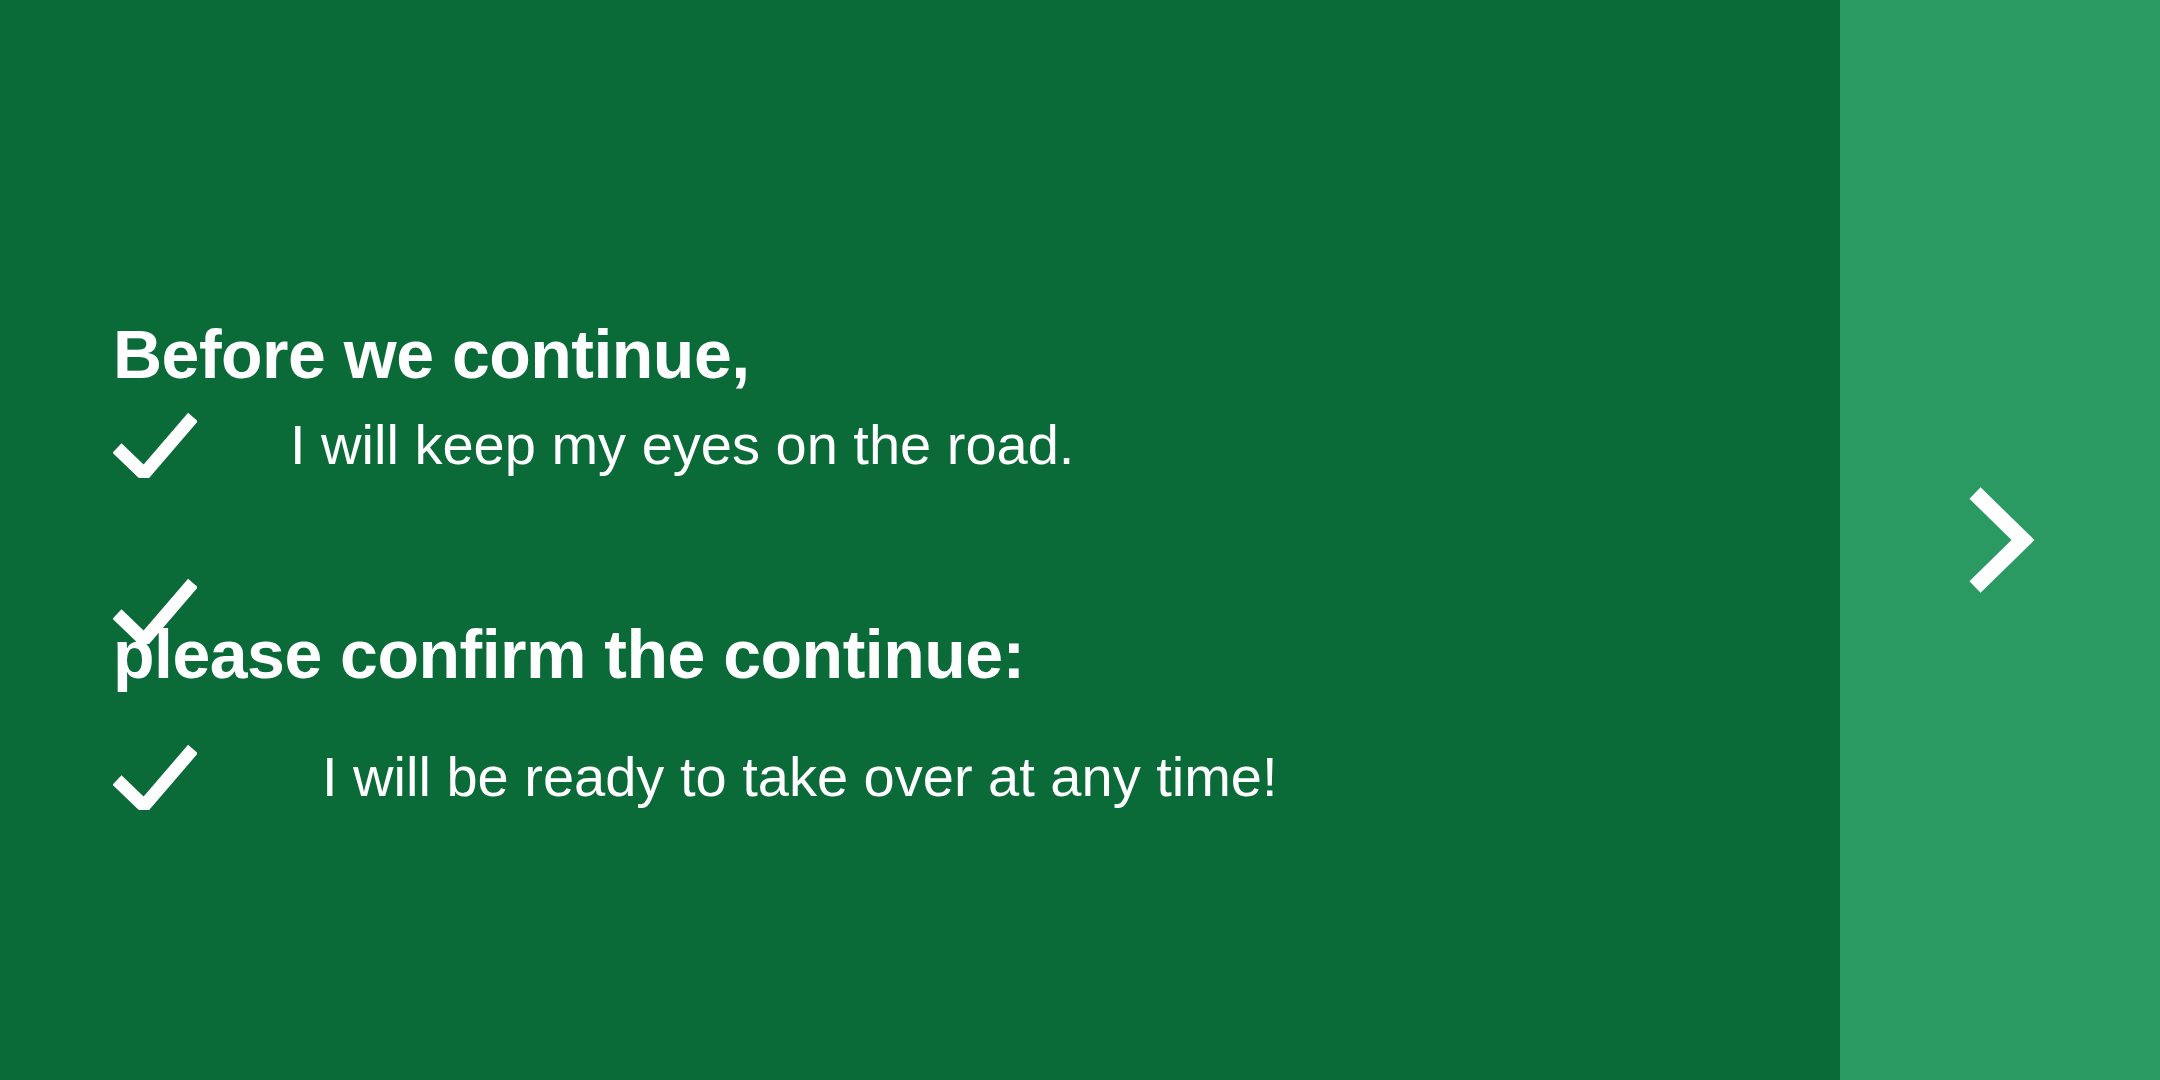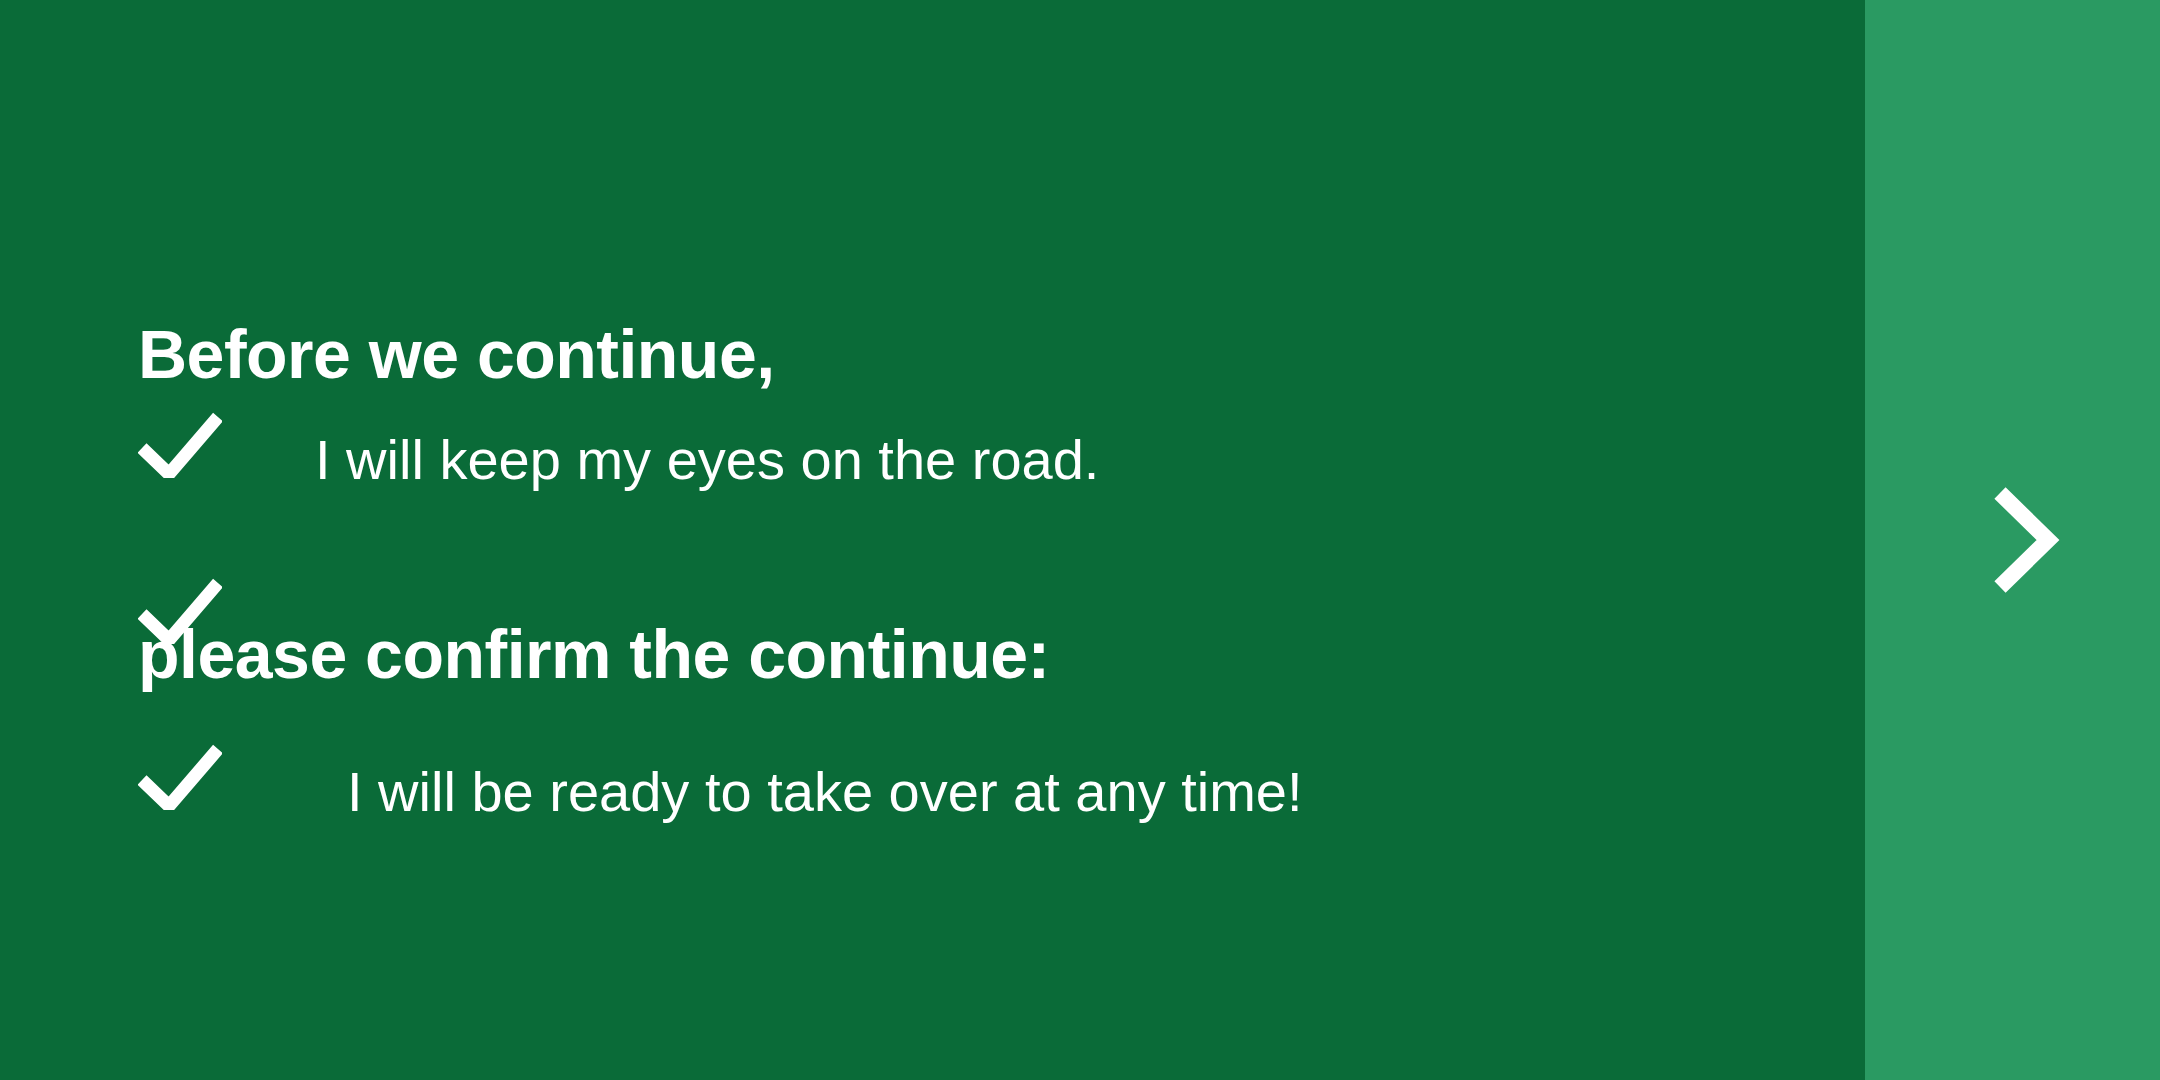--- a/index.html
+++ b/index.html
@@ -14,21 +14,20 @@
     font-family: "Liberation Sans", sans-serif;
   }
 
   .screen {
     position: relative;
     width: 1928px;
     height: 1080px;
     display: flex;
     flex-direction: row;
     background: #0a6b38;
-    padding-left: 25px;
   }
 
   
   .main-panel {
     position: relative;
     width: 1840px;
     height: 1080px;
     background: #0a6b38;
     box-sizing: border-box;
     padding: 0;
@@ -61,21 +60,21 @@
     padding: 0;
     list-style: none;
   }
 
   .check-item {
     position: relative;
     height: 100px;
     margin-bottom: 66px;
     display: flex;
     flex-direction: row;
-    align-items: flex-end;
+    align-items: center;
   }
   .check-item:last-child {
     margin-bottom: 0;
     gap: 32px;
   }
 
   .check-icon {
     flex: 0 0 100px;
     width: 100px;
     height: 100px;

